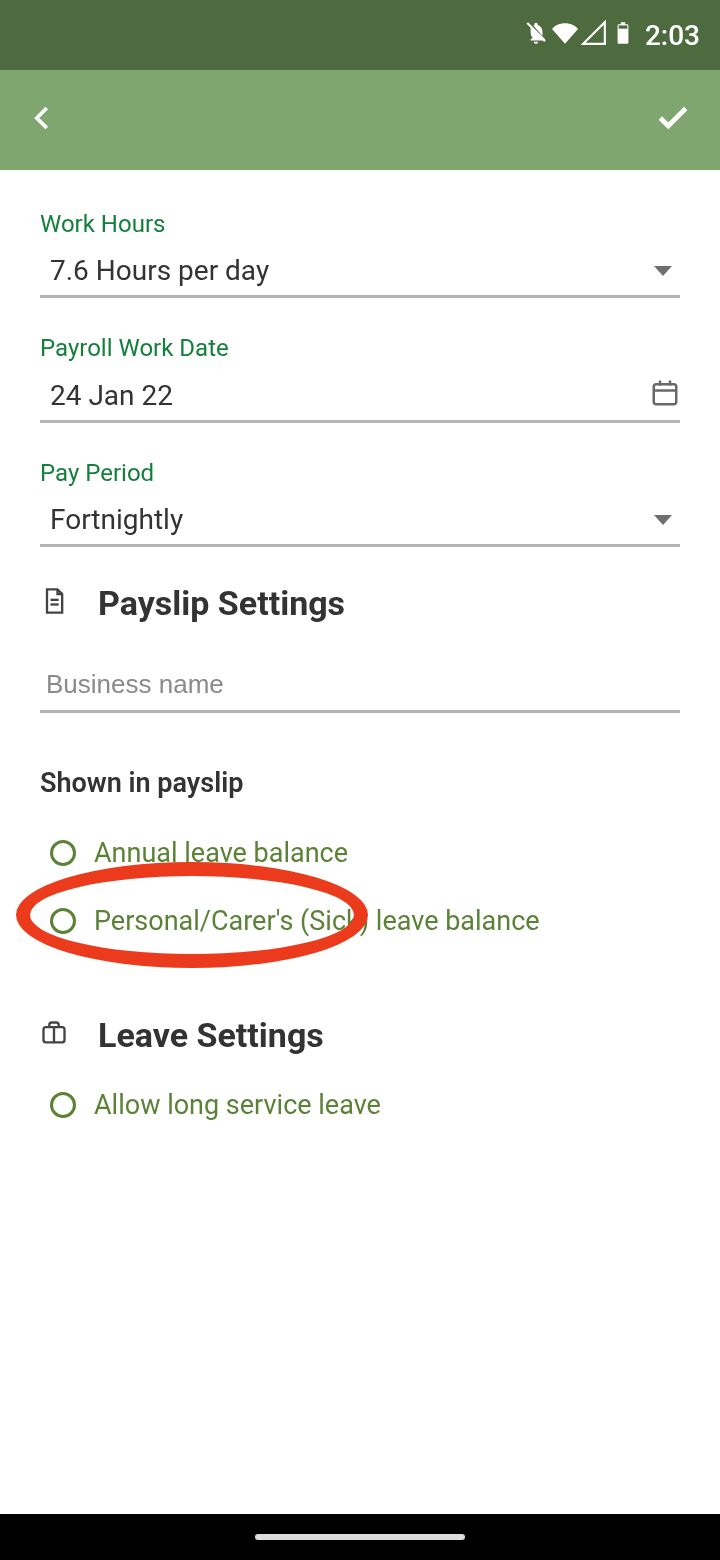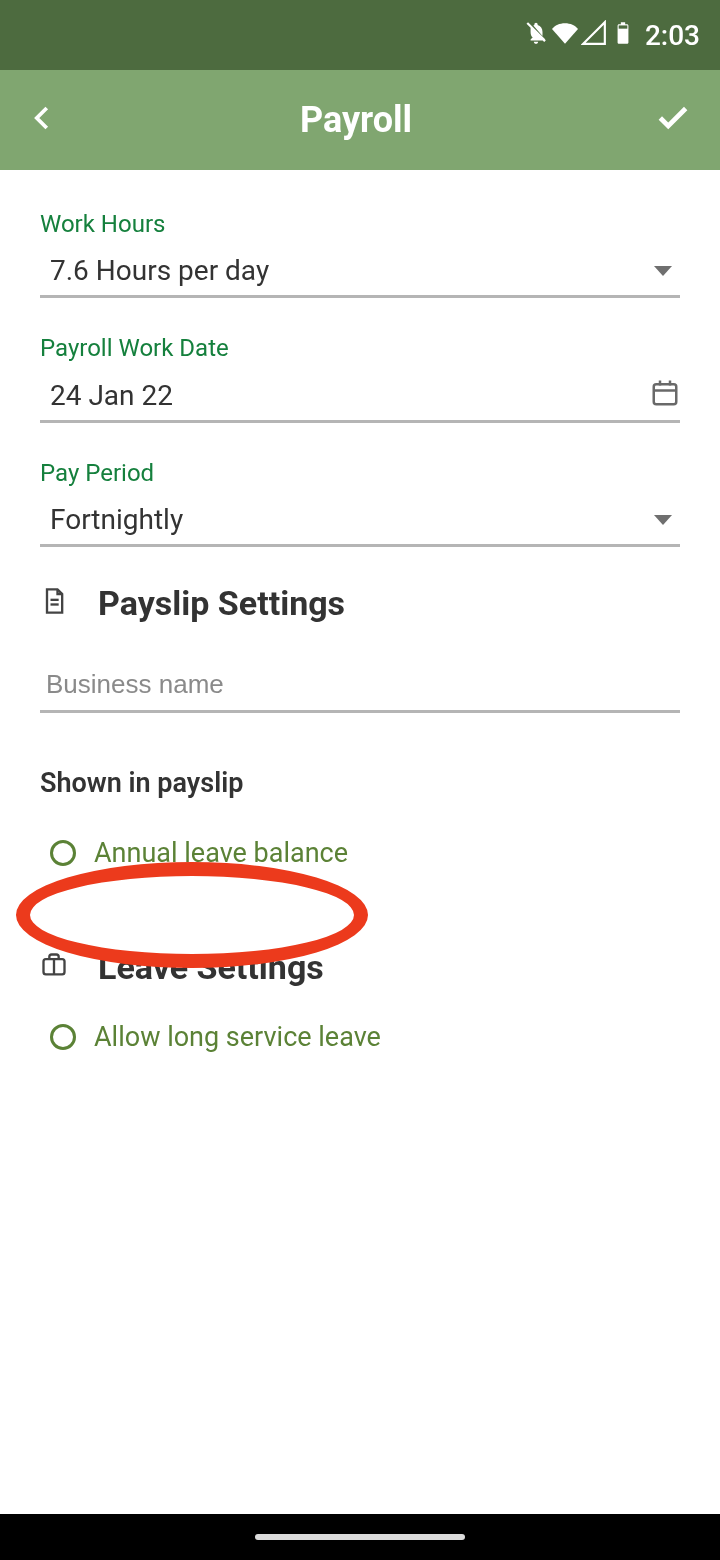--- a/index.html
+++ b/index.html
@@ -182,21 +182,20 @@
   </span>
   <span class="time">2:03</span>
 </div>
 
 <div class="app-bar">
   <span>
     <svg viewBox="0 0 24 24" width="30" height="30" fill="none" stroke="#ffffff" stroke-width="3">
         <polyline points="15 4 7 12 15 20"></polyline>
       </svg>
   </span>
-  <div class="app-bar-title">Payroll</div>
   <span>
     <svg viewBox="0 0 24 24" width="38" height="38" fill="none" stroke="#ffffff" stroke-width="3">
         <polyline points="4 12 9 17 20 6"></polyline>
       </svg>
   </span>
 </div>
 
 <div class="content">
 
   
@@ -248,20 +247,24 @@
 
   <input type="text" class="text-input" placeholder="Business name" style="">
 
   <div class="subheading">Shown in payslip</div>
 
   <div class="check-row" style="position:relative;">
     <div class="circle"></div>
     <div class="check-label">Annual leave balance</div>
   </div>
 
+  <div class="check-row">
+    <div class="circle"></div>
+    <div class="check-label">Personal/Carer's (Sick) leave balance</div>
+  </div>
 
   
   <div class="leave-section">
     <div class="section-header">
       <span>
         <svg viewBox="0 0 24 24" width="28" height="28" fill="none" stroke="#444" stroke-width="2">
             <rect x="3" y="7" width="18" height="13" rx="2"></rect>
             <path d="M8 7V5a2 2 0 0 1 2-2h4a2 2 0 0 1 2 2v2"></path>
             <line x1="12" y1="7" x2="12" y2="20"></line>
           </svg>

